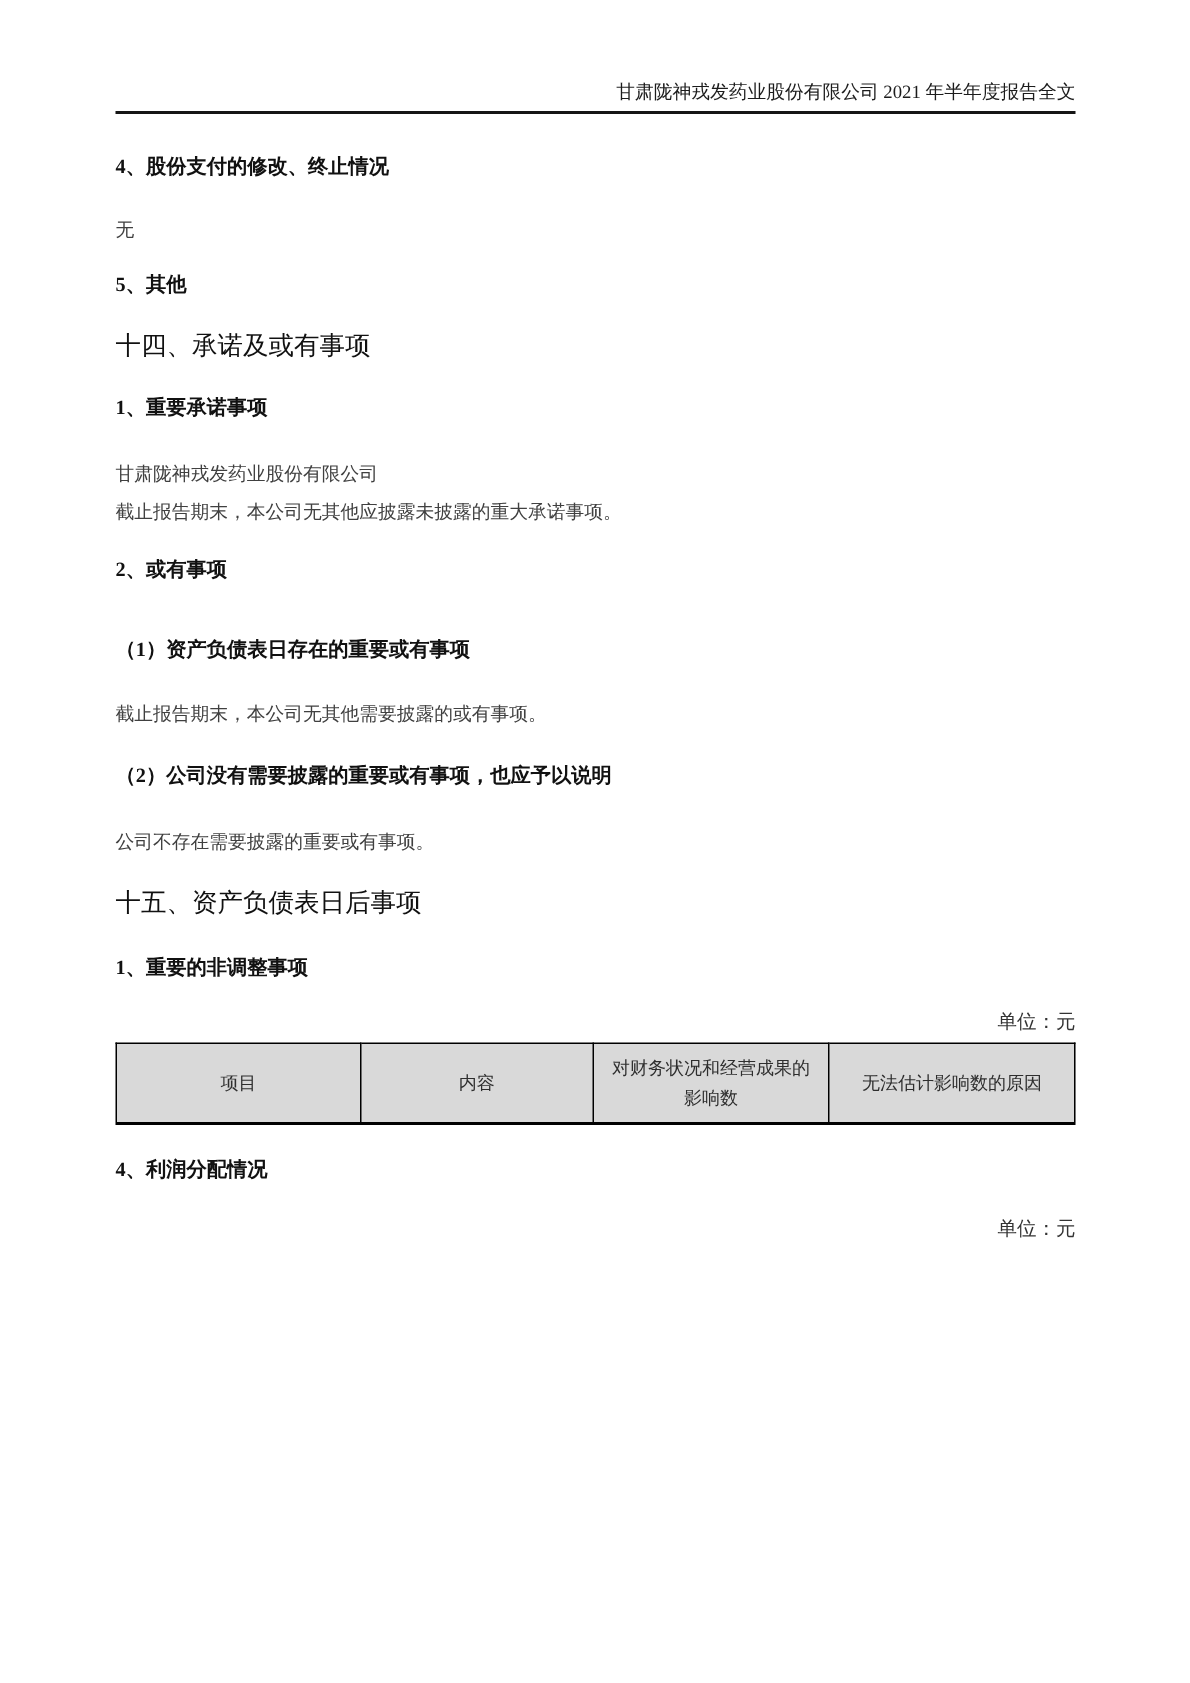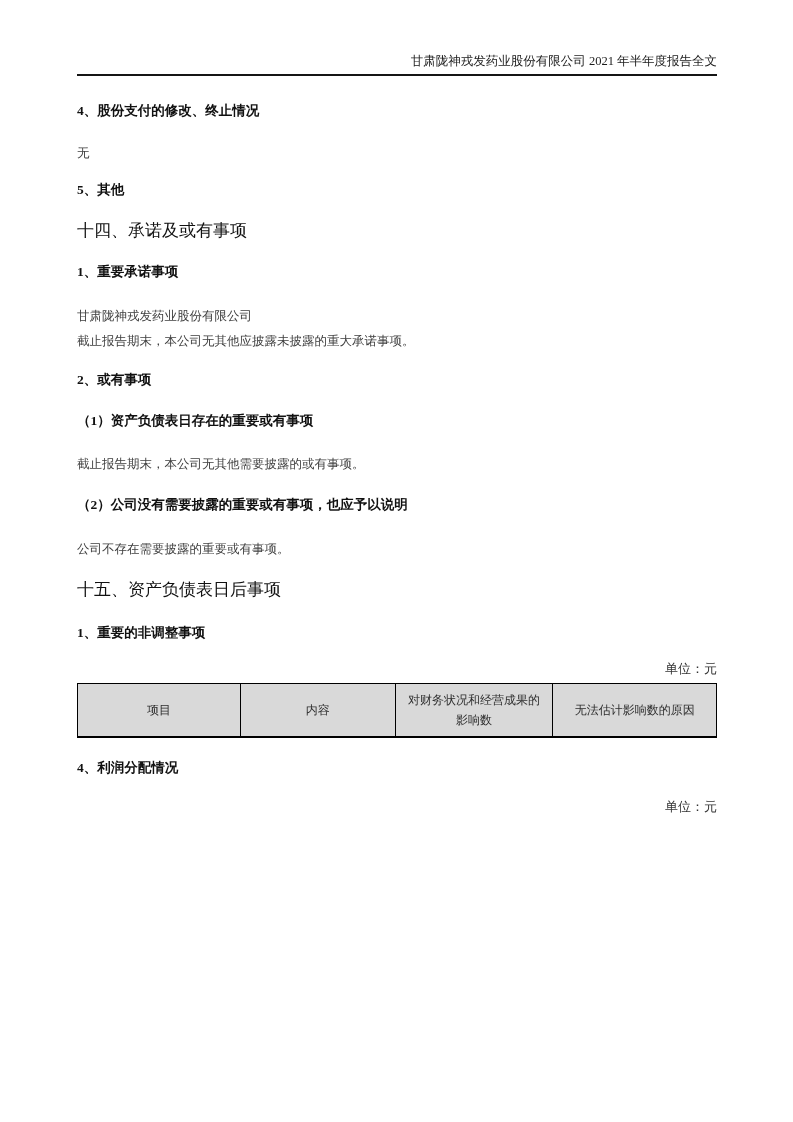--- a/index.html
+++ b/index.html
@@ -100,21 +100,21 @@
 
   <h3 class="h3" style="margin-top:21px">1、重要承诺事项</h3>
 
   <div style="margin-top:24px">
     <p class="para2">甘肃陇神戎发药业股份有限公司</p>
     <p class="para2">截止报告期末，本公司无其他应披露未披露的重大承诺事项。</p>
   </div>
 
   <h3 class="h3" style="margin-top:17px">2、或有事项</h3>
 
-  <h3 class="h3" style="margin-top:24px">（1）资产负债表日存在的重要或有事项</h3>
+  <h3 class="h3" style="margin-top:36px">（1）资产负债表日存在的重要或有事项</h3>
 
   <p class="para" style="margin-top:27px">截止报告期末，本公司无其他需要披露的或有事项。</p>
 
   <h3 class="h3" style="margin-top:24px">（2）公司没有需要披露的重要或有事项，也应予以说明</h3>
 
   <p class="para" style="margin-top:28px">公司不存在需要披露的重要或有事项。</p>
 
 
   <h2 class="h2" style="margin-top:21px">十五、资产负债表日后事项</h2>
 

